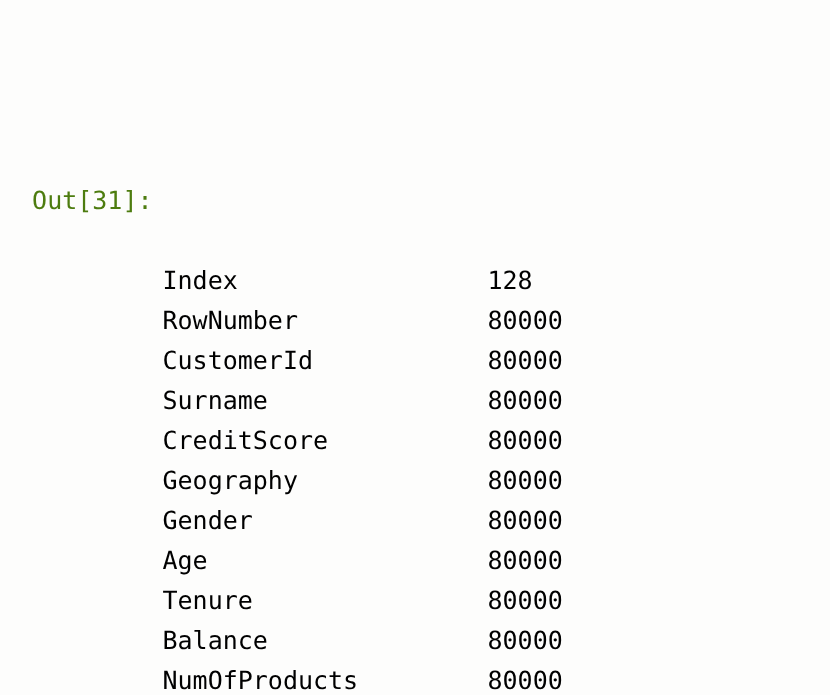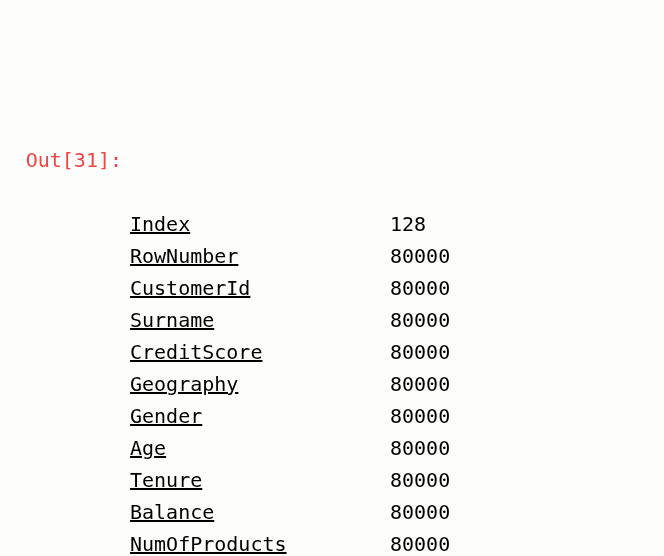--- a/index.html
+++ b/index.html
@@ -10,36 +10,35 @@
       line-height: 1.6;
       background: #fdfdfc;
       color: #000;
       white-space: pre;
     }
     .container {
       display: flex;
       align-items: flex-start;
     }
     .prompt {
-      color: #ef4444;
+      color: #4d7c0f;
       min-width: 110px;
       text-align: right;
       padding-right: 8px;
       user-select: none;
     }
     .output {
       color: #000;
     }
     .row {
       display: flex;
     }
     .label {
       display: inline-block;
       width: 260px;
-      text-decoration: underline;
     }
     .value {
       display: inline-block;
       width: 80px;
       text-align: left;
     }
   </style>
 </head>
 <body>
 

